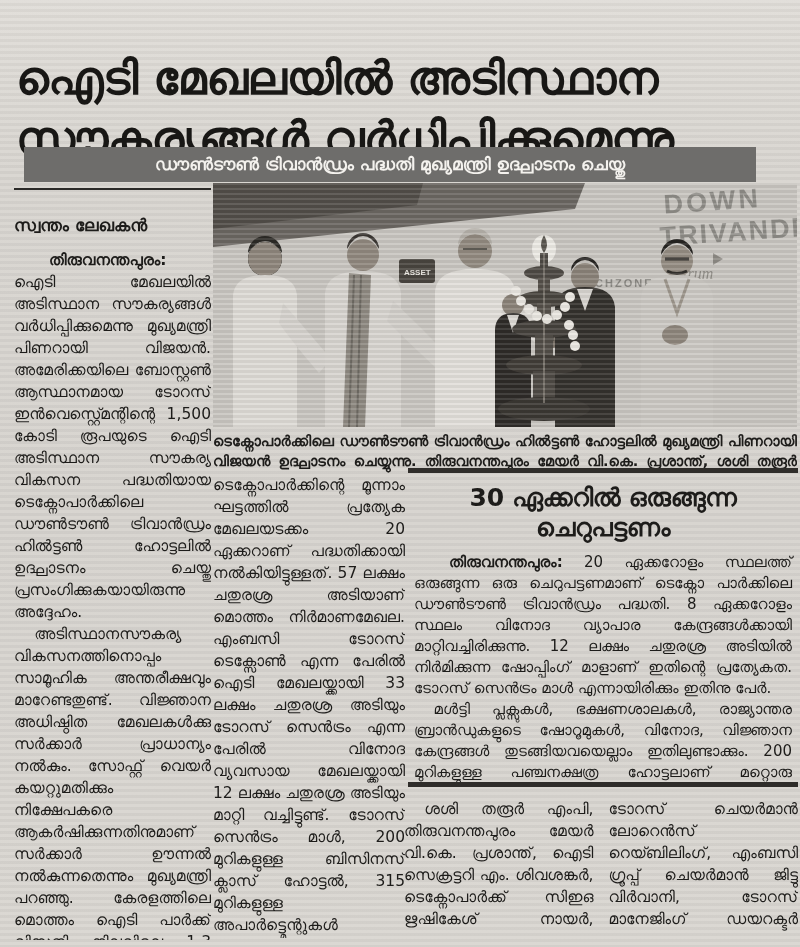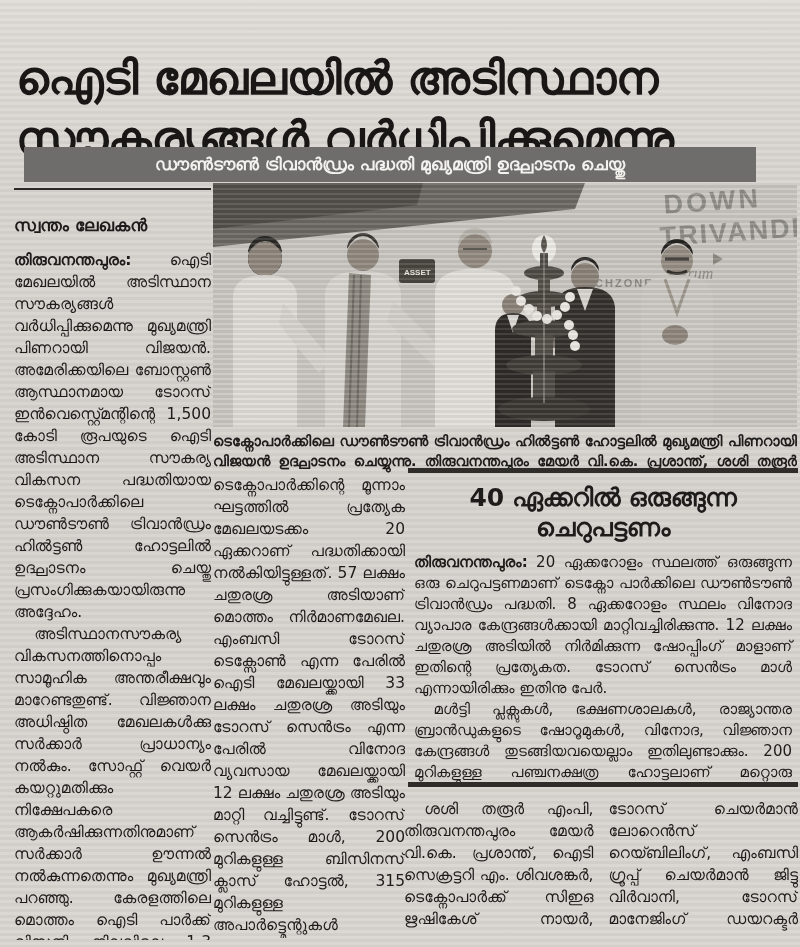--- a/index.html
+++ b/index.html
@@ -31,21 +31,21 @@
     overflow:hidden;
   }
   .byline{
     border-top:2px solid #2b2a28;
     padding-top:25px; margin-bottom:14px;
     font-size:17px; font-weight:bold;
   }
   .body-text{ font-size:15.5px; line-height:1.42; text-align:justify; }
   .body-text p{ margin:0; }
   .body-text p + p{ text-indent:1.3em; }
-  .bold{ font-weight:bold; }
+  .bold{ font-weight:bold;margin-left:35px; }
   .photo{
     position:absolute; left:213px; top:183px; width:584px; height:244px;
     background:#cbc8c3; overflow:hidden;
     box-shadow:0 0 0 1px rgba(0,0,0,.15) inset;
   }
   .photo::after{
     content:""; position:absolute; inset:0;
     background:repeating-linear-gradient(180deg, rgba(255,255,255,.10) 0 2px, rgba(0,0,0,.05) 2px 5px);
     pointer-events:none;
   }
@@ -199,21 +199,21 @@
   </div>
 
   <div class="caption">ടെക്നോപാർക്കിലെ ഡൗൺടൗൺ ട്രിവാൻഡ്രം ഹിൽട്ടൺ ഹോട്ടലിൽ മുഖ്യമന്ത്രി പിണറായി വിജയൻ ഉദ്ഘാടനം ചെയ്യുന്നു. തിരുവനന്തപുരം മേയർ വി.കെ. പ്രശാന്ത്, ശശി തരൂർ എംപി തുടങ്ങിയവർ സമീപം.</div>
 
   <div class="col2 body-text">
     <p>ടെക്നോപാർക്കിന്റെ മൂന്നാം ഘട്ടത്തിൽ പ്രത്യേക മേഖലയടക്കം 20 ഏക്കറാണ് പദ്ധതിക്കായി നൽകിയിട്ടുള്ളത്. 57 ലക്ഷം ചതുരശ്ര അടിയാണ് മൊത്തം നിർമാണമേഖല. എംബസി ടോറസ് ടെക്സോൺ എന്ന പേരിൽ ഐടി മേഖലയ്ക്കായി 33 ലക്ഷം ചതുരശ്ര അടിയും ടോറസ് സെൻട്രം എന്ന പേരിൽ വിനോദ വ്യവസായ മേഖലയ്ക്കായി 12 ലക്ഷം ചതുരശ്ര അടിയും മാറ്റി വച്ചിട്ടുണ്ട്. ടോറസ് സെൻട്രം മാൾ, 200 മുറികളുള്ള ബിസിനസ് ക്ലാസ് ഹോട്ടൽ, 315 മുറികളുള്ള അപാർട്ട്മെന്റുകൾ എന്നിവയും പദ്ധതിയിൽ ഉൾപ്പെടും.</p>
 
   </div>
 
   <div class="sidebox">
-    <div class="sidebox-heading">40 ഏക്കറിൽ ഒരുങ്ങുന്ന ചെറുപട്ടണം</div>
+    <div class="sidebox-heading">30 ഏക്കറിൽ ഒരുങ്ങുന്ന ചെറുപട്ടണം</div>
     <div class="body-text">
       <p><span class="bold">തിരുവനന്തപുരം:</span><span> 20 ഏക്കറോളം സ്ഥലത്ത് ഒരുങ്ങുന്ന ഒരു ചെറുപട്ടണമാണ് ടെക്നോ പാർക്കിലെ ഡൗൺടൗൺ ട്രിവാൻഡ്രം പദ്ധതി. 8 ഏക്കറോളം സ്ഥലം വിനോദ വ്യാപാര കേന്ദ്രങ്ങൾക്കായി മാറ്റിവച്ചിരിക്കുന്നു. 12 ലക്ഷം ചതുരശ്ര അടിയിൽ നിർമിക്കുന്ന ഷോപ്പിംഗ് മാളാണ് ഇതിന്റെ പ്രത്യേകത. ടോറസ് സെൻട്രം മാൾ എന്നായിരിക്കും ഇതിനു പേർ.</span></p>
       <p>മൾട്ടി പ്ലക്സുകൾ, ഭക്ഷണശാലകൾ, രാജ്യാന്തര ബ്രാൻഡുകളുടെ ഷോറൂമുകൾ, വിനോദ, വിജ്ഞാന കേന്ദ്രങ്ങൾ തുടങ്ങിയവയെല്ലാം ഇതിലുണ്ടാക്കും. 200 മുറികളുള്ള പഞ്ചനക്ഷത്ര ഹോട്ടലാണ് മറ്റൊരു പ്രത്യേകത. വിശാലമായ കൺവൻഷൻ സെന്ററും ഇതോടൊപ്പം ഉയരും. അസറ്റ് ഹോംസുമായി ചേർന്നാണ് താമസത്തിനായുള്ള ബഹുനില ഫ്ളാറ്റുകൾ ഒരുക്കുന്നത്. 50 ലക്ഷം ചതുരശ്ര അടി വിസ്തീർണത്തിലായിരിക്കും ഇതിന്റെ നിർമാണം. 10 ഏക്കറോളം വരുന്ന പ്രത്യേക സാമ്പത്തിക മേഖലയിലാണ് ഐടി കെട്ടിടങ്ങൾ ഉയരുന്നത്. 2012ലെ എമർജിംഗ് കേരളയിൽ അവതരിപ്പിക്കപ്പെട്ടതാണ് ഈ പദ്ധതി.</p>
     </div>
   </div>
 
   <div class="bottom-cols">
     <p>ശശി തരൂർ എംപി, തിരുവനന്തപുരം മേയർ വി.കെ. പ്രശാന്ത്, ഐടി സെക്രട്ടറി എം. ശിവശങ്കർ, ടെക്നോപാർക്ക് സിഇഒ ഋഷികേശ് നായർ, ടോറസ് ചെയർമാൻ ലോറെൻസ് റെയ്ബിലിംഗ്, എംബസി ഗ്രൂപ്പ് ചെയർമാൻ ജിട്ടു വിർവാനി, ടോറസ് മാനേജിംഗ് ഡയറക്ടർ ഇന്ത്യ അജയ് പ്രസാദ്, അസറ്റ് ഹോംസ് എംഡി വി. സുനിൽ കുമാർ എന്നിവർ ചടങ്ങിൽ പങ്കെടുത്തു. ചടങ്ങിൽ ഡൗൺടൗൺ ട്രിവാൻഡ്രം പദ്ധതിയുടെ മാതൃകയും മുഖ്യമന്ത്രി അനാവരണം ചെയ്തു.</p>
   </div>
 

